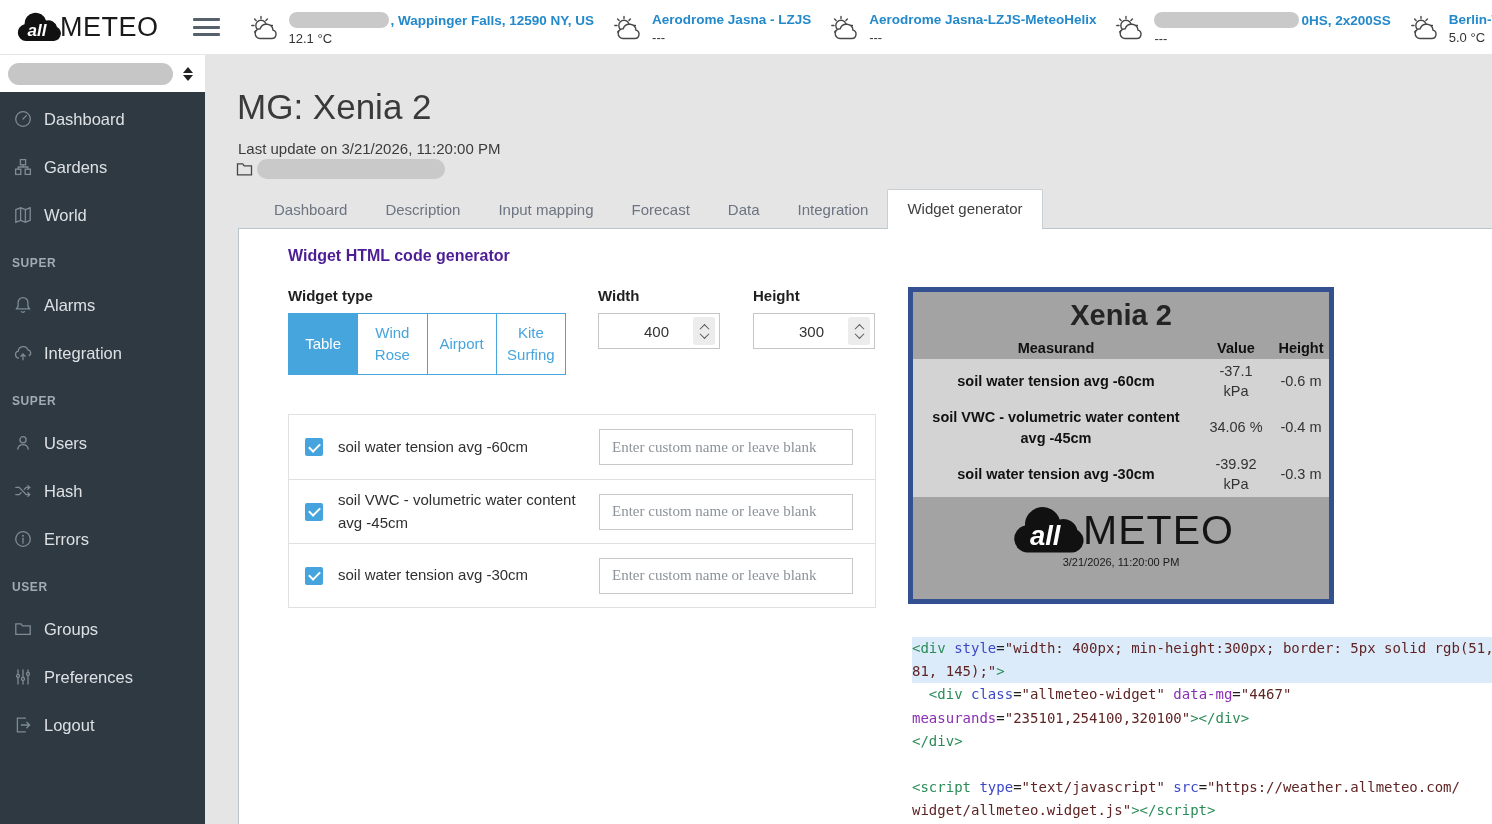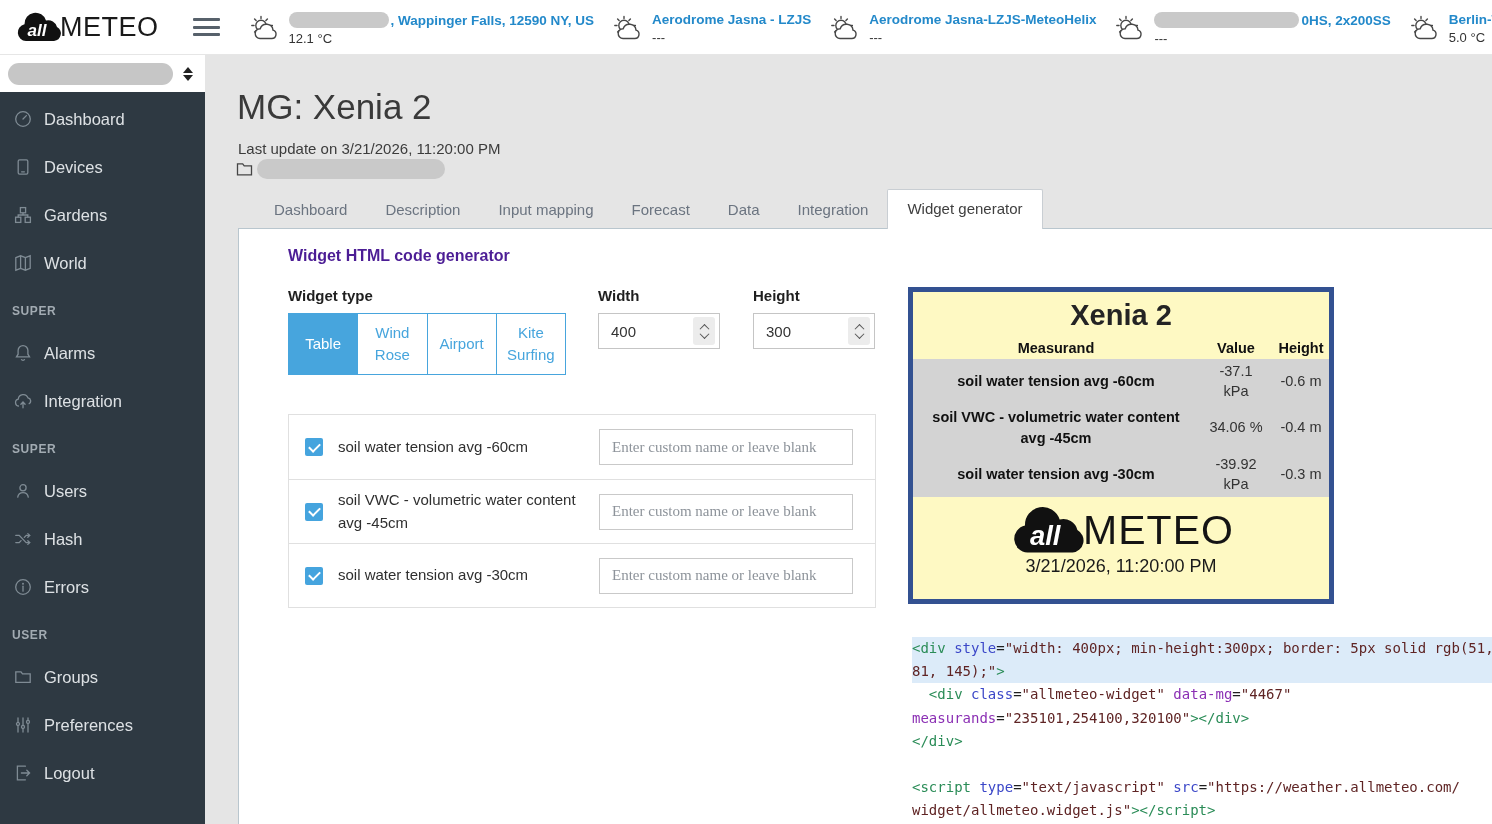--- a/index.html
+++ b/index.html
@@ -59,52 +59,52 @@
   .btn-group { display:flex; width:278px; }
   .wt-btn { flex:1; min-height:62px; border:1px solid #47a5dd; margin-left:-1px; background:#fff;
             color:#47a5dd; font-size:15px; display:flex; align-items:center; justify-content:center;
             text-align:center; padding:6px 6px; line-height:1.45; cursor:pointer; }
   .wt-btn:first-child { margin-left:0;text-align:center; }
   .wt-btn.selected { background:#47a5dd; color:#fff; }
   .num-block { position:absolute; top:0; }
   .num-block.w { left:310px; } .num-block.h { left:465px; }
   .num-input { width:122px; height:36px; border:1px solid #c5c5c5; background:#fff; display:flex; align-items:center; }
   .num-input input { border:none; outline:none; width:70px; padding-left:12px; font-size:15px;
-                     color:#333; font-family:"Liberation Sans",sans-serif; background:transparent; }
+                     color:#333; font-family:"Liberation Sans",sans-serif; background:transparent;text-align:right; }
   .spinner { margin-left:auto; margin-right:4px; width:22px; height:28px; background:#ececec; border-radius:3px;
              display:flex; flex-direction:column; align-items:center; justify-content:center; cursor:pointer; }
   .chev { width:7px; height:7px; border-left:1.6px solid #555; border-top:1.6px solid #555; }
   .chev.up { transform:rotate(45deg) translate(1px,1px); }
   .chev.down { transform:rotate(225deg) translate(1px,1px); margin-top:1px; }
 
   .measurand-list { position:absolute; left:49px; top:185px; width:588px; border:1px solid #e0e0e0; background:#fff; }
   .m-row { display:flex; align-items:center; min-height:64px; padding:8px 22px 8px 16px; border-top:1px solid #e0e0e0; }
   .m-row:first-child { border-top:none; }
   .checkbox { width:18px; height:18px; flex:none; background:#45a4de; border-radius:2px; position:relative; cursor:pointer; }
   .checkbox::after { content:""; position:absolute; left:6px; top:2.5px; width:5px; height:9px;
                      border-right:2px solid #fff; border-bottom:2px solid #fff; transform:rotate(45deg); }
   .m-label { margin-left:15px; font-size:15px; color:#2f2f2f; width:252px; line-height:1.5; }
   .m-input { margin-left:auto; width:254px; height:36px; border:1px solid #c9c9c9; padding:0 12px;
              font-size:15px; color:#333; font-family:Liberation Serif, serif; outline:none; }
   .m-input::placeholder { color:#8d939a; opacity:1; }
 
   
   .widget-preview { position:absolute; left:669px; top:58px; width:426px; height:317px;
-                    border:5px solid #335191; background:#fef9c3; overflow:hidden; }
+                    border:5px solid #335191; background:#a3a3a3; overflow:hidden; }
   .w-title { text-align:center; font-size:29px; font-weight:bold; color:#242424; margin-top:7px; }
   .w-table { width:100%; border-collapse:collapse; margin-top:5px; }
   .w-table th { font-size:14.5px; font-weight:bold; color:#111; padding:3px 4px; text-align:center; }
   .w-table th.col-val { width:74px; } .w-table th.col-hgt { width:56px; }
   .w-table tbody tr { background:#d3d3d3; }
   .w-table td { font-size:14.5px; padding:3px 6px; text-align:center; vertical-align:middle; }
   .w-table td.meas { font-weight:bold; color:#111; line-height:1.45; padding:3px 14px; }
   .w-table td.val, .w-table td.hgt { color:#333; line-height:1.35; }
   .w-logo { display:flex; align-items:center; justify-content:center; margin-top:4px; }
   .w-logo .meteo-word { font-size:41px; color:#141414; letter-spacing:1px; margin-left:-9px; }
-  .w-time { text-align:center; font-size:18px; color:#1a1a1a; margin-top:-3px; }
+  .w-time { text-align:center; font-size:11px; color:#1a1a1a; margin-top:-3px; }
 
   
   .code { position:absolute; left:673px; top:408px; width:586px;
           font-family:"DejaVu Sans Mono", monospace; font-size:14px; line-height:23.2px;
           white-space:pre; color:#1e1e1e; }
   .code-line { display:block; min-height:23.2px; }
   .code-line.hl { background:#dcebf9; }
   .tok-tag  { color:#2a8c57; }
   .tok-attr { color:#3b47c8; }
   .tok-attr2{ color:#8b2fb4; }
@@ -208,29 +208,20 @@
     </div>
     <nav class="nav">
         <div class="nav-item">
           <span class="nav-icon">
             <svg width="20" height="20" viewBox="0 0 20 20" fill="none" stroke="currentColor" stroke-width="1.3">
               <circle cx="10" cy="10" r="7.3"></circle>
               <path d="M10 10l3.4-3.4" stroke-linecap="round"></path>
             </svg>
           </span>
           <span class="nav-label">Dashboard</span>
-        </div>
-        <div class="nav-item">
-          <span class="nav-icon">
-            <svg width="20" height="20" viewBox="0 0 20 20" fill="none" stroke="currentColor" stroke-width="1.3">
-              <rect x="5.2" y="2.8" width="9.6" height="14.4" rx="1.4"></rect>
-              <path d="M8.6 14.8h2.8" stroke-linecap="round"></path>
-            </svg>
-          </span>
-          <span class="nav-label">Devices</span>
         </div>
         <div class="nav-item">
           <span class="nav-icon">
             <svg width="20" height="20" viewBox="0 0 20 20" fill="none" stroke="currentColor" stroke-width="1.3">
               <rect x="7.4" y="2.6" width="5.2" height="5.2"></rect>
               <rect x="2.6" y="12.2" width="5.2" height="5.2"></rect>
               <rect x="12.2" y="12.2" width="5.2" height="5.2"></rect>
               <path d="M10 7.8v2.2M5.2 12.2V10h9.6v2.2"></path>
             </svg>
           </span>

